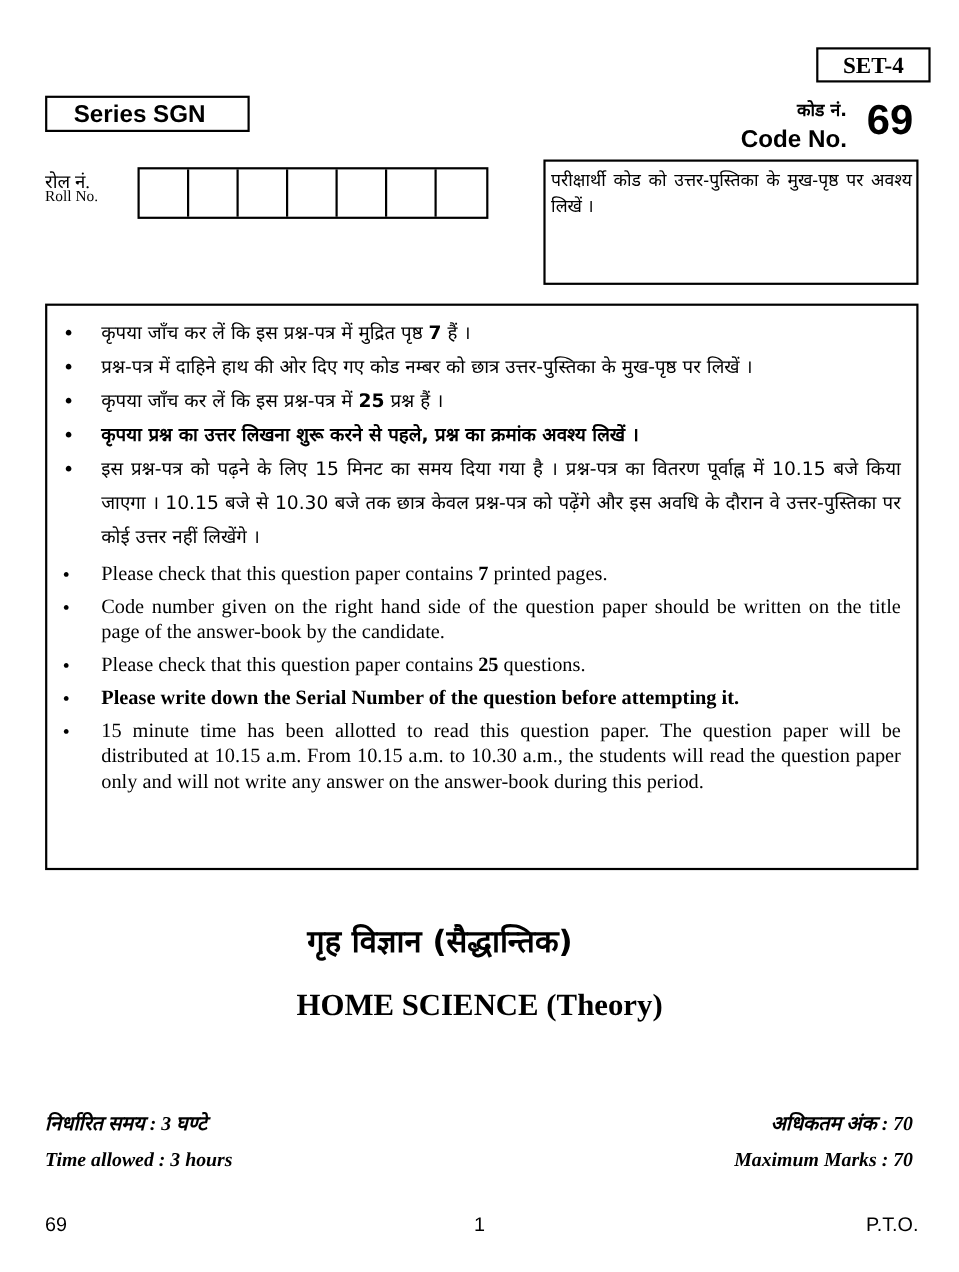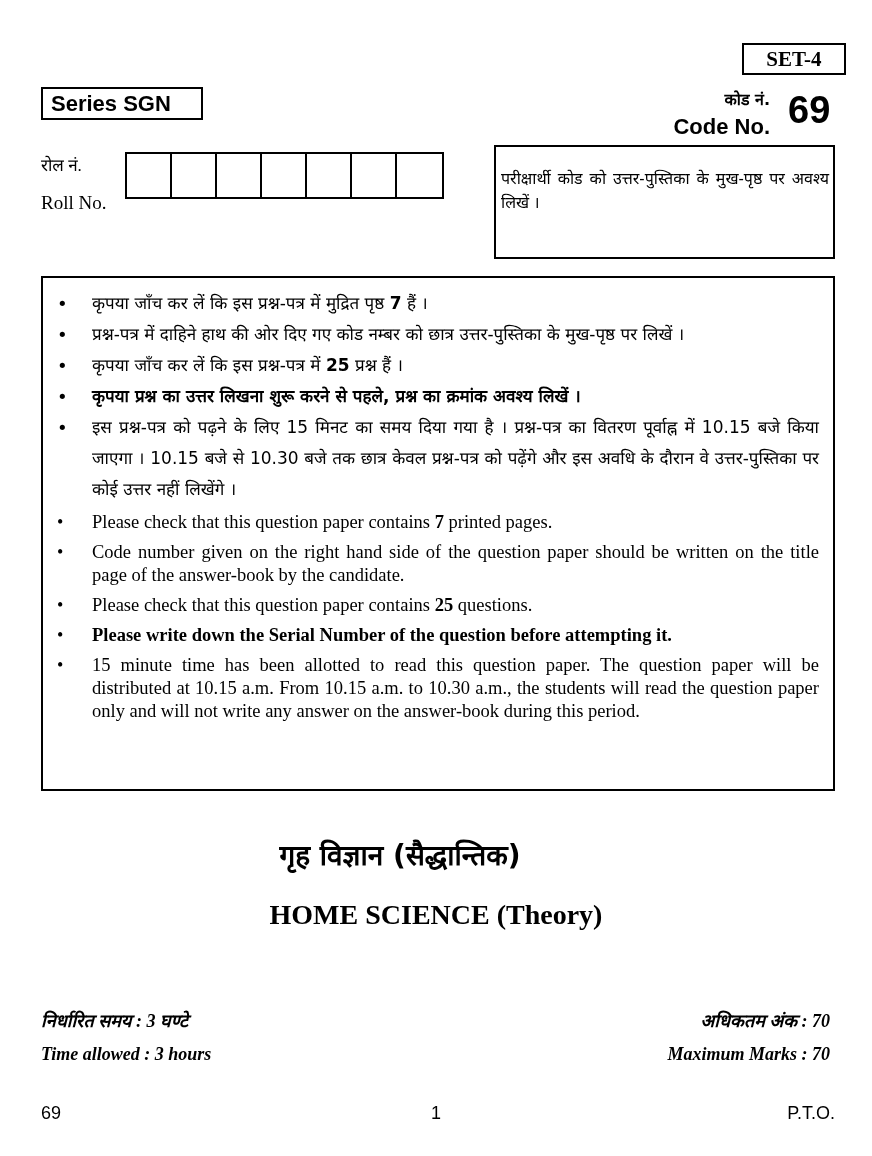--- a/index.html
+++ b/index.html
@@ -1,32 +1,32 @@
 <!DOCTYPE html>
 <html><head>
 <meta charset="utf-8">
 <style>
   html, body { margin:0; padding:0; background:#fff; }
   body { width:872px; height:1156px; position:relative; overflow:hidden; color:#000;
          font-family:"Liberation Serif", "DejaVu Serif", serif; }
   .abs { position:absolute; }
   .set-box { left:742px; top:43px; width:104px; height:32px; border:2px solid #000; box-sizing:border-box;
              font-family:"Liberation Serif", serif; font-weight:bold; font-size:21px; text-align:center; line-height:28px; }
-  .series-box { left:41px; top:87px; width:162px; height:33px; border:2px solid #000; box-sizing:border-box;
-                font-family:"Liberation Sans", sans-serif; font-weight:bold; font-size:22px; line-height:29px; padding-left:8px; }
+  .series-box { left:41px; top:87px; width:186px; height:33px; border:2px solid #000; box-sizing:border-box;
+                font-family:"Liberation Sans", sans-serif; font-weight:bold; font-size:22px; line-height:29px; padding-left:24px; }
   .code-hi { right:102px; top:88px; font-family:"DejaVu Sans", sans-serif; font-weight:bold; font-size:16px; text-align:right; }
   .code-en { right:102px; top:114px; font-family:"Liberation Sans", sans-serif; font-weight:bold; font-size:22px; }
   .code-num { left:788px; top:90px; font-family:"Liberation Sans", sans-serif; font-weight:bold; font-size:38px; line-height:40px; }
   .roll-hi { left:41px; top:153px; font-size:17px; }
-  .roll-en { left:41px; top:192px; font-size:19px; }
+  .roll-en { left:41px; top:172px; font-size:14px; }
   .roll-cells { left:125px; top:152px; display:flex; border:2px solid #000; height:47px; box-sizing:border-box; }
   .roll-cell { width:45px; height:43px; border-right:2px solid #000; box-sizing:border-box; }
   .roll-cell:last-child { border-right:none; }
   .code-box { left:494px; top:145px; width:341px; height:114px; border:2px solid #000; box-sizing:border-box;
-              padding:20px 4px 0 5px; font-family:"Liberation Sans", "DejaVu Sans", sans-serif; font-size:16px; line-height:24px; text-align:justify; }
+              padding:6px 4px 0 5px; font-family:"Liberation Sans", "DejaVu Sans", sans-serif; font-size:16px; line-height:24px; text-align:justify; }
   .code-box p { margin:0 0 2px 0; }
   .main-box { left:41px; top:276px; width:794px; height:515px; border:2px solid #000; box-sizing:border-box; padding:10px 14px 0 10px; }
   .main-box ul { list-style:none; margin:0; padding:0; }
   .main-box li { position:relative; padding-left:39px; text-align:justify; }
   .main-box li .bullet { position:absolute; left:4px; top:0; font-size:18px; }
   .hi li { font-family:"DejaVu Sans", sans-serif; font-size:17px; line-height:31px; margin-bottom:0; }
   .en li { font-family:"Liberation Serif", serif; font-size:18.5px; line-height:23px; margin-bottom:7px; }
   .bold { font-weight:bold; }
   .title-hi { left:0; width:800px; top:835px; text-align:center; font-family:"DejaVu Sans", sans-serif; font-weight:bold; font-size:28px; }
   .title-en { left:0; width:872px; top:899px; text-align:center; font-family:"Liberation Serif", serif; font-weight:bold; font-size:28px; }

